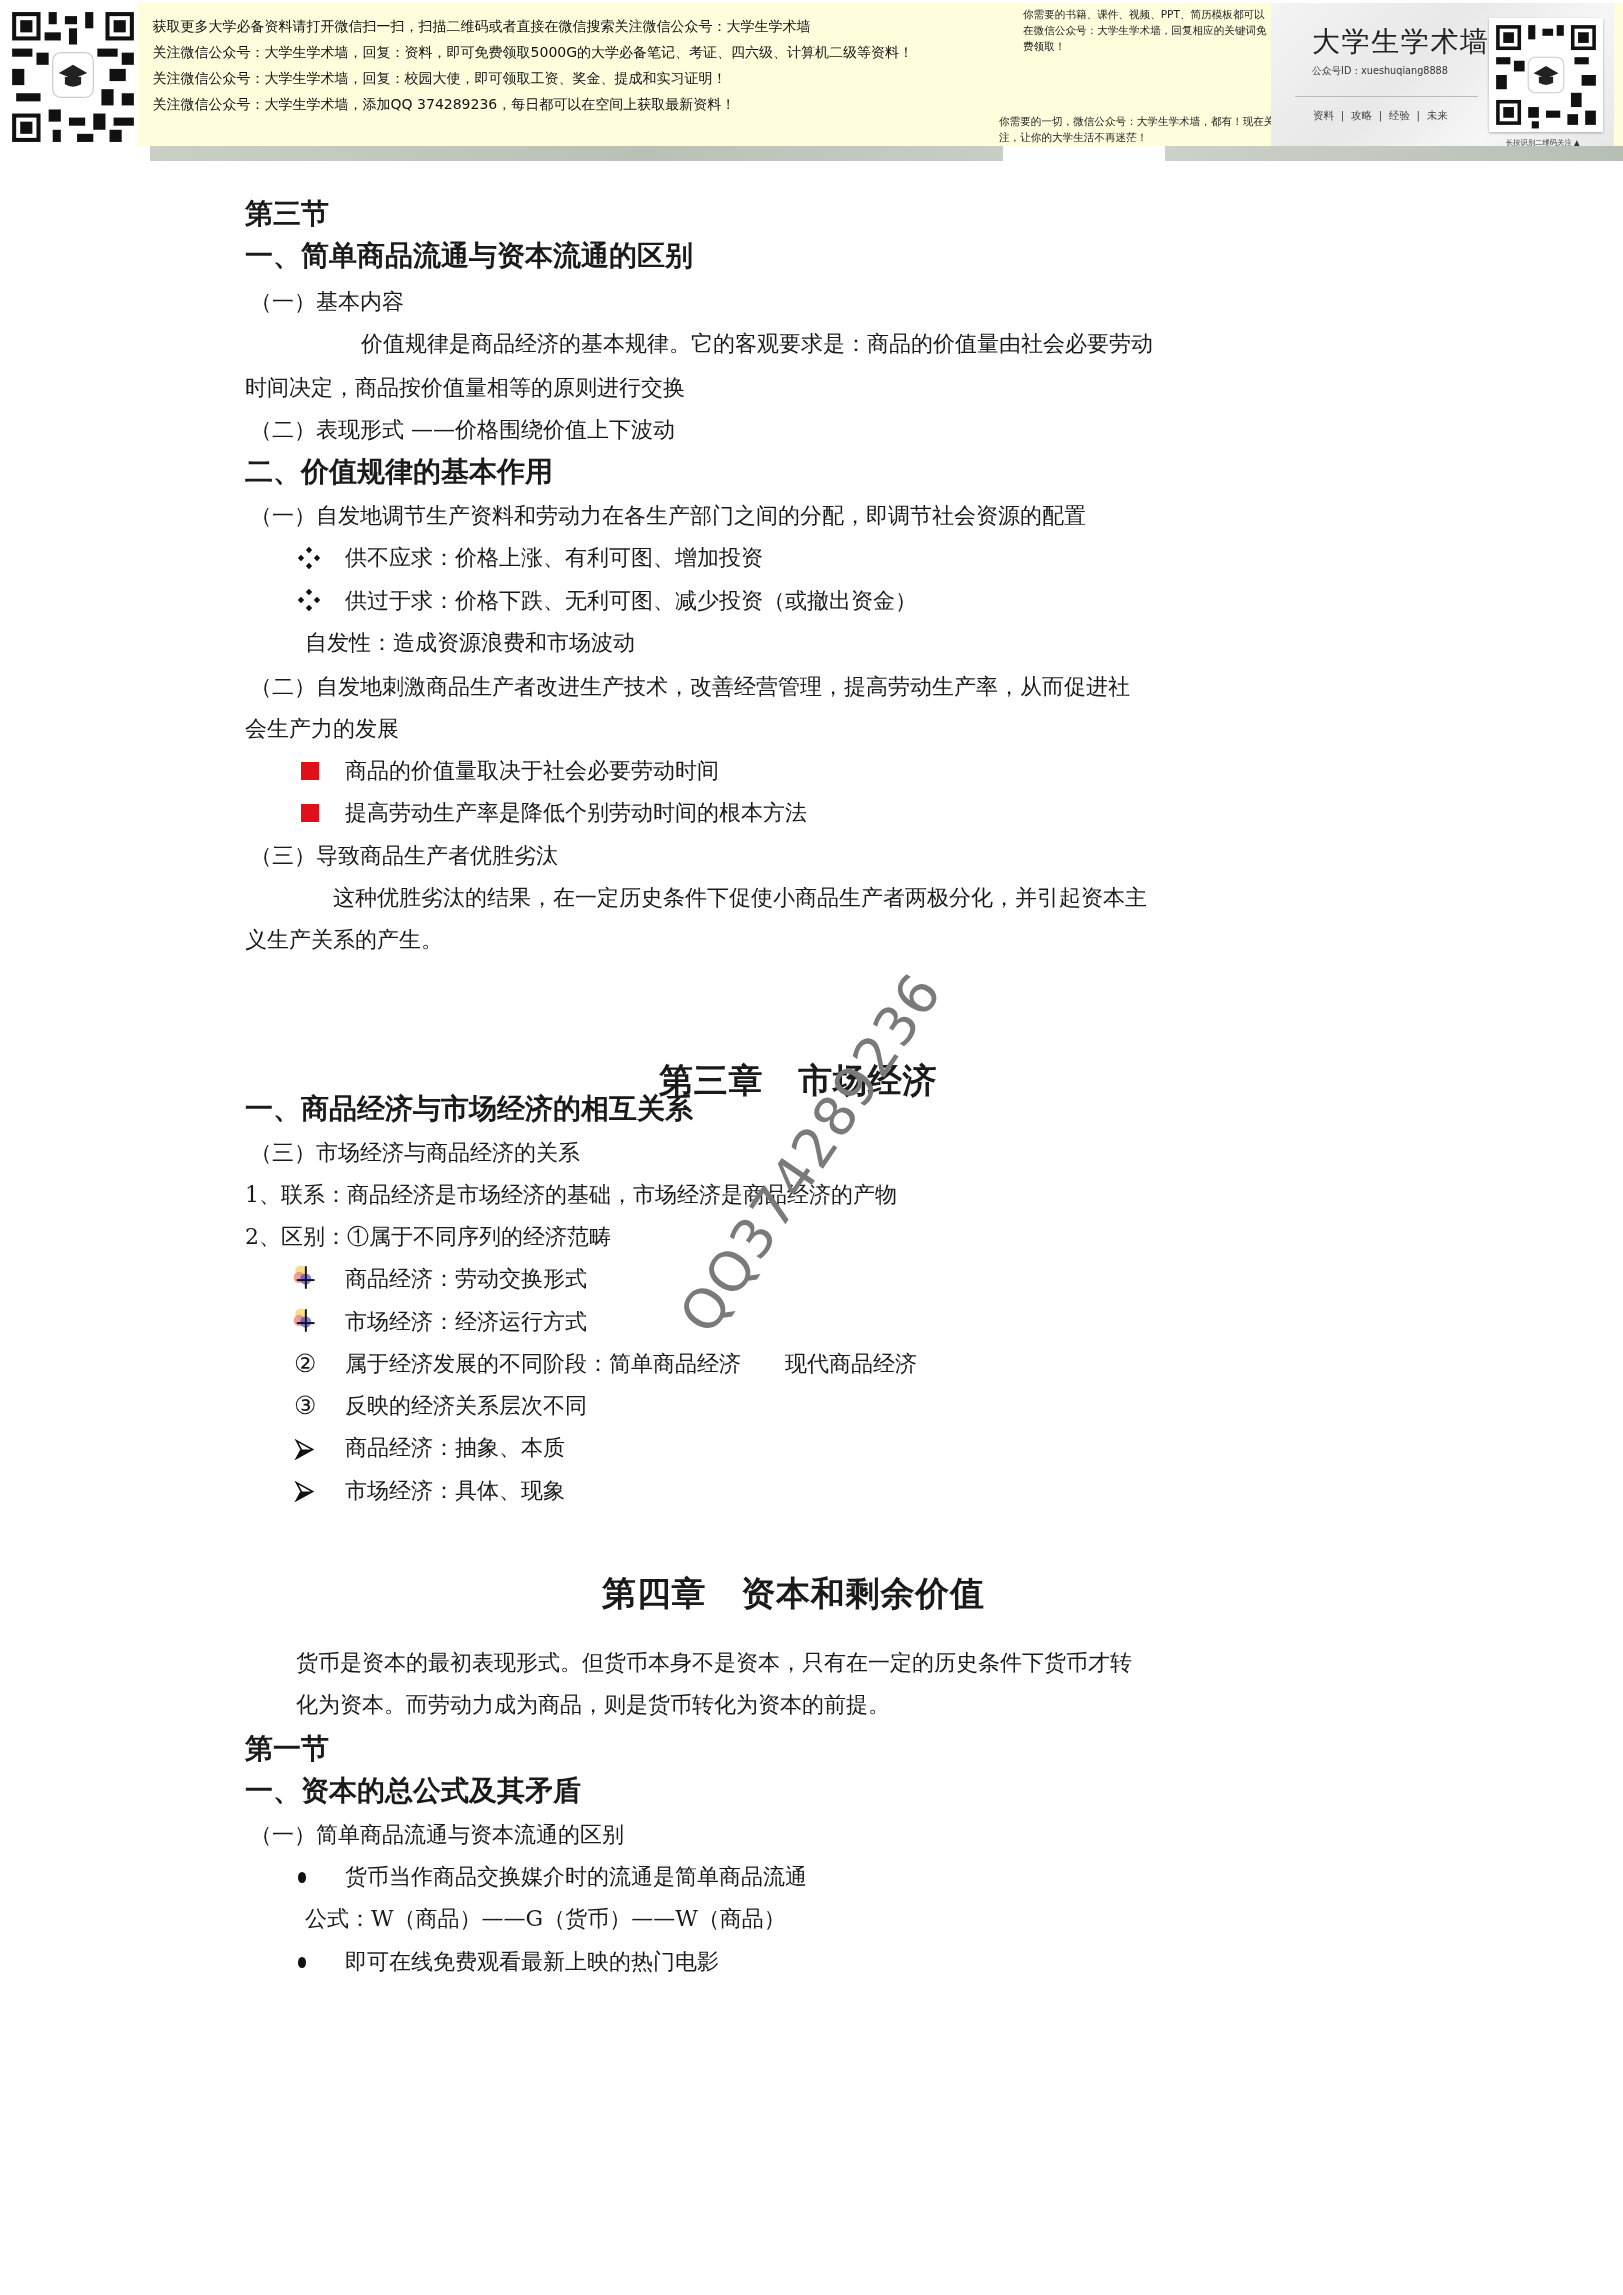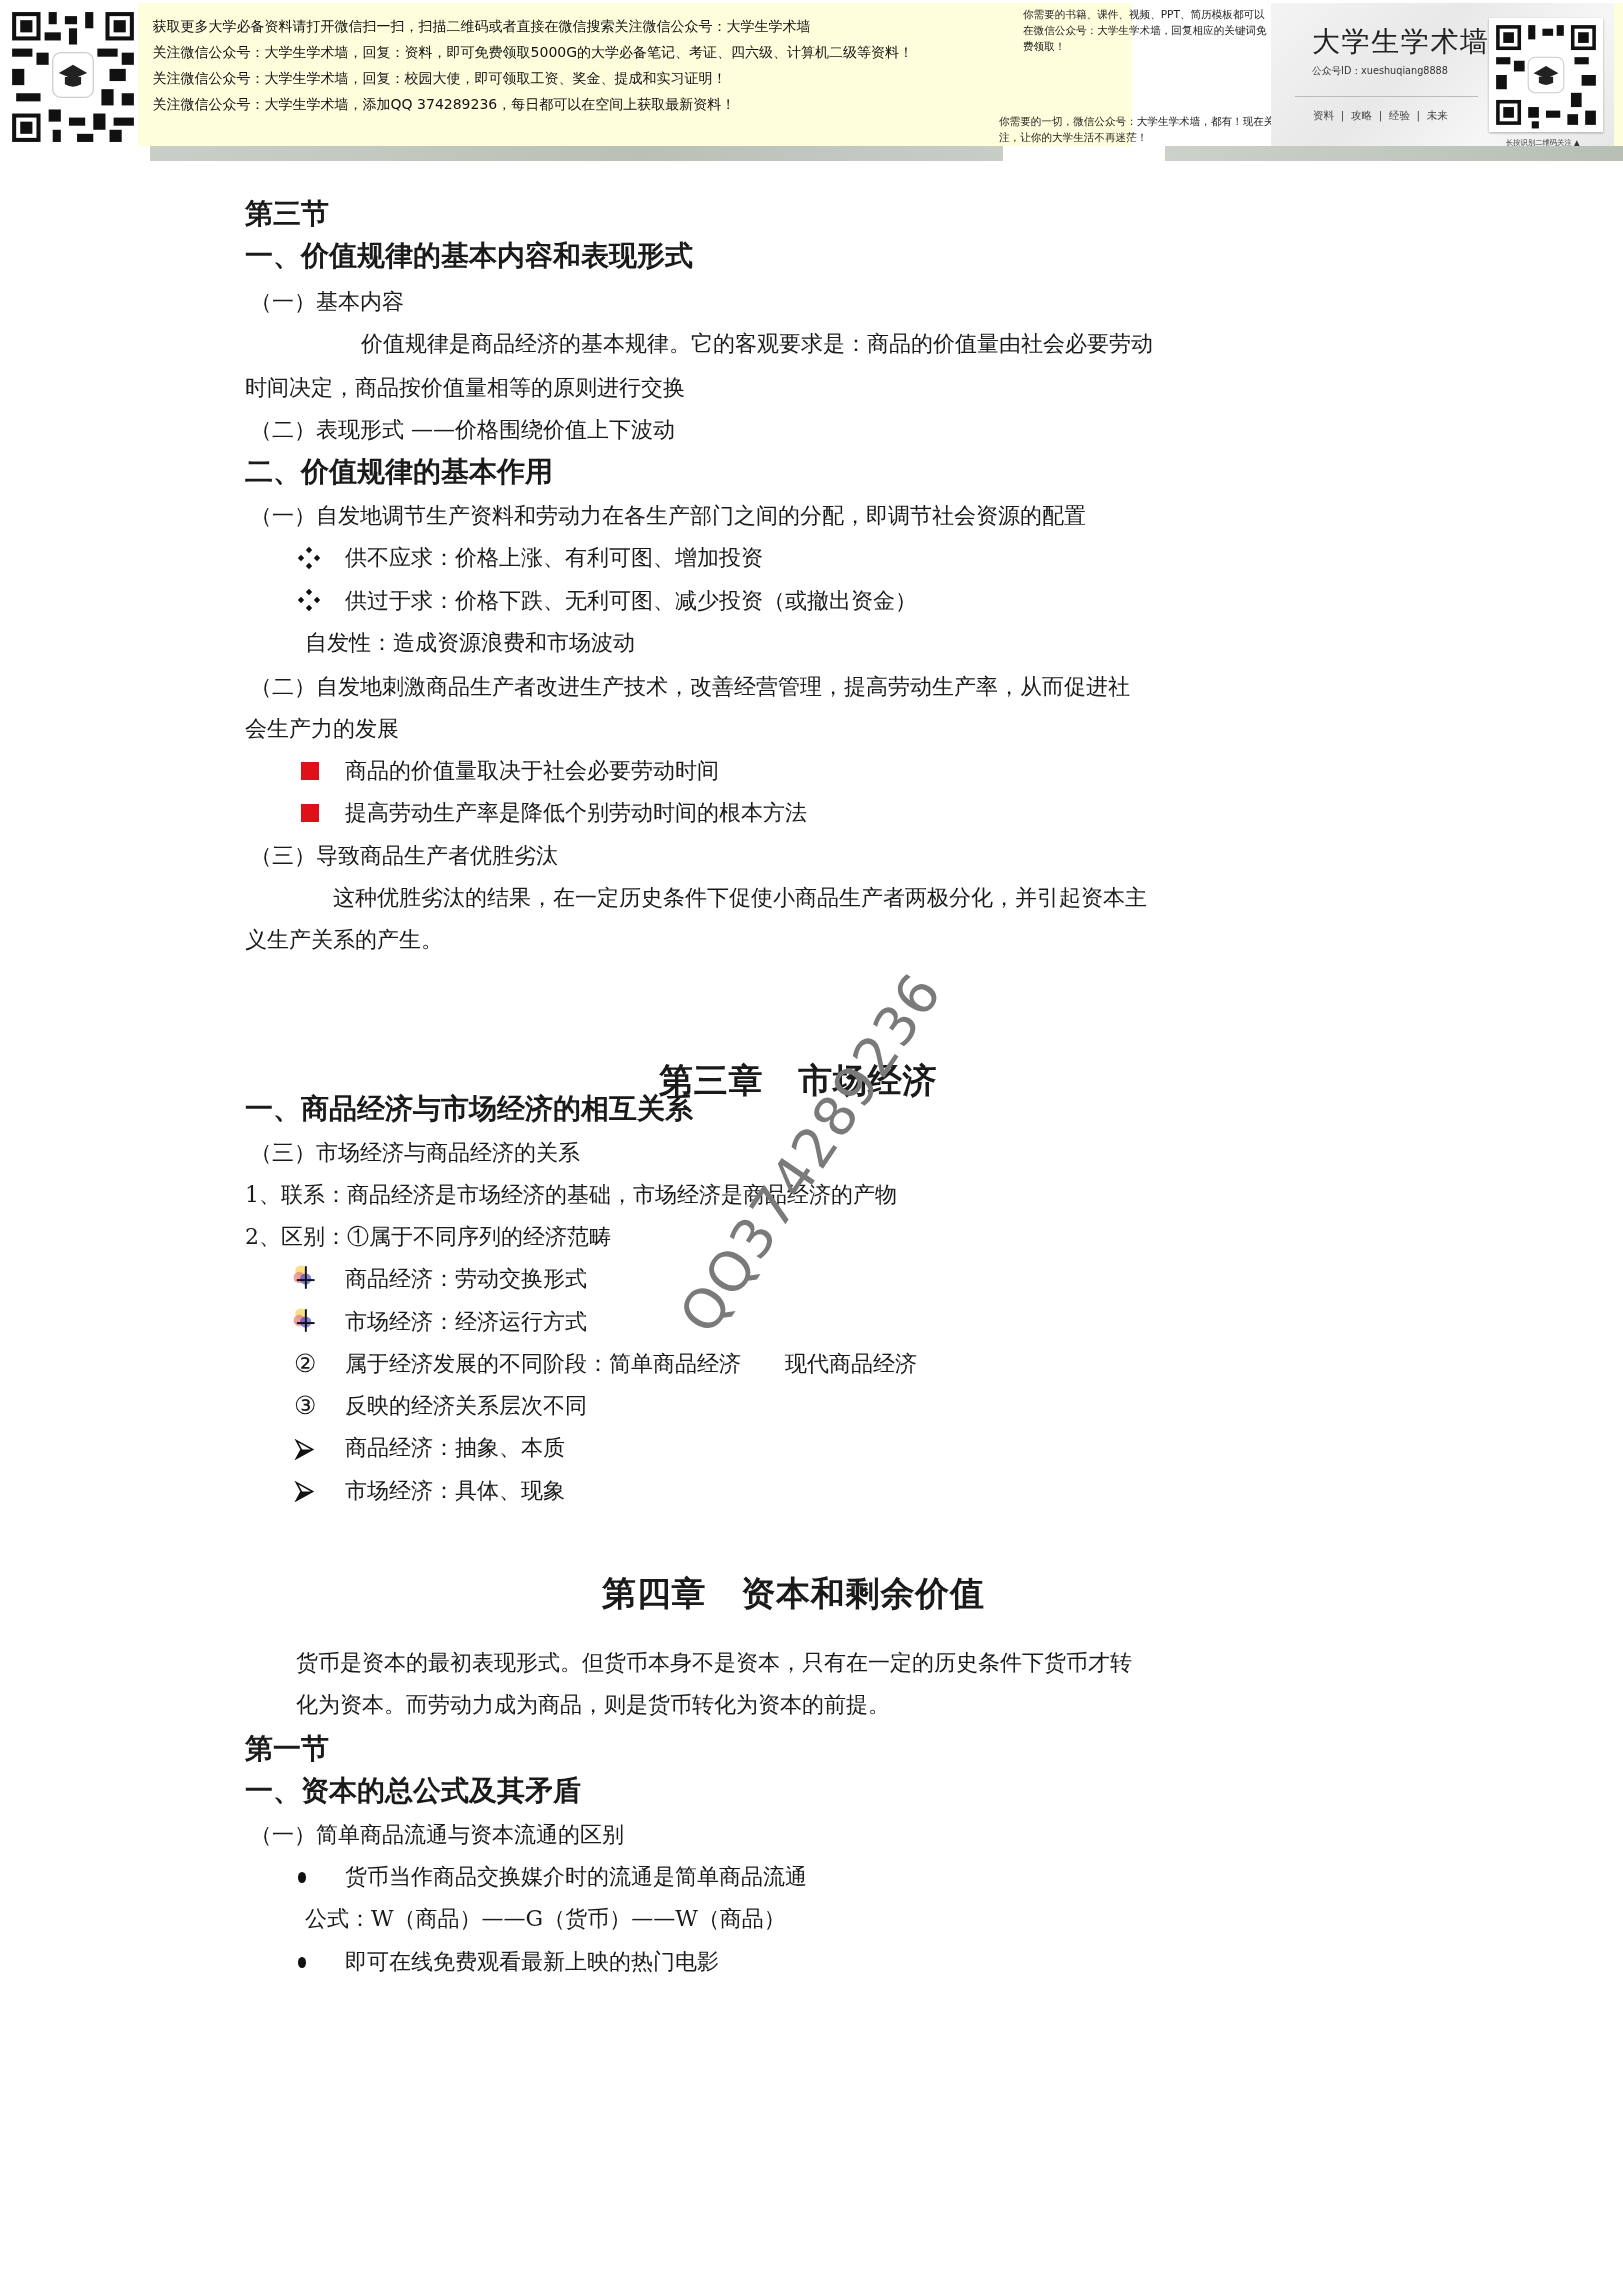--- a/index.html
+++ b/index.html
@@ -11,21 +11,21 @@
   }
   
   .banner { position: absolute; left: 0; top: 0; width: 1624px; height: 150px; background: #ffffff; }
   .banner-strip {
     position: absolute; left: 150px; top: 146px; width: 1474px; height: 14.6px;
     background: linear-gradient(90deg,#c9cfc6,#b9c1b7,#cdd2cb,#b7bfb4);
   }
   .banner-strip .gap { position: absolute; left: 853px; top: 0; width: 162px; height: 14.6px; background: #fff; }
   .banner-left-qr { position: absolute; left: 8px; top: 8px; width: 130px; height: 138px; background: #fff; }
   .banner-yellow {
-    position: absolute; left: 138px; top: 3.2px; width: 994px; height: 143px;
+    position: absolute; left: 138px; top: 3.2px; width: 1133px; height: 143px;
     background: #fefedd;
   }
   .banner-lines { position: absolute; left: 14.6px; top: 9.7px; font-family: "DejaVu Sans", sans-serif; font-size: 14px; color: #111; }
   .banner-lines div { height: 26px; line-height: 26px; white-space: nowrap; }
   .banner-note {
     position: absolute; font-family: "DejaVu Sans", sans-serif; font-size: 10.6px; line-height: 16px; color: #222;
   }
   .note-top { left: 885px; top: 3.2px; width: 252px; }
   .note-bottom { left: 861px; top: 110px; width: 276px; }
   .card {
@@ -160,21 +160,21 @@
       </svg>
     </div>
     <div class="card-caption">长按识别二维码关注 ▲</div>
   </div>
   <div class="card-right-pad"></div>
 </div>
 
 <div class="doc">
 
   <div class="line h-sec" style="left:245px; top:198px;">第三节</div>
-  <div class="line h-sec" style="left:245px; top:240px;">一、价值规律的基本内容和表现形式</div>
+  <div class="line h-sec" style="left:245px; top:240px;">一、简单商品流通与资本流通的区别</div>
   <div class="line body" style="left:250px; top:286px;">（一）基本内容</div>
   <div class="line body" style="left:361px; top:328px;">价值规律是商品经济的基本规律。它的客观要求是：商品的价值量由社会必要劳动</div>
   <div class="line body" style="left:245px; top:372px;">时间决定，商品按价值量相等的原则进行交换</div>
   <div class="line body" style="left:250px; top:414px;">（二）表现形式 ——价格围绕价值上下波动</div>
 
   <div class="line h-sec" style="left:245px; top:456px;">二、价值规律的基本作用</div>
   <div class="line body" style="left:250px; top:500px;">（一）自发地调节生产资料和劳动力在各生产部门之间的分配，即调节社会资源的配置</div>
 
   <span class="bullet b-diamond" style="left:297px; top:546px;">
     <svg width="24" height="24" viewBox="0 0 30 30">

